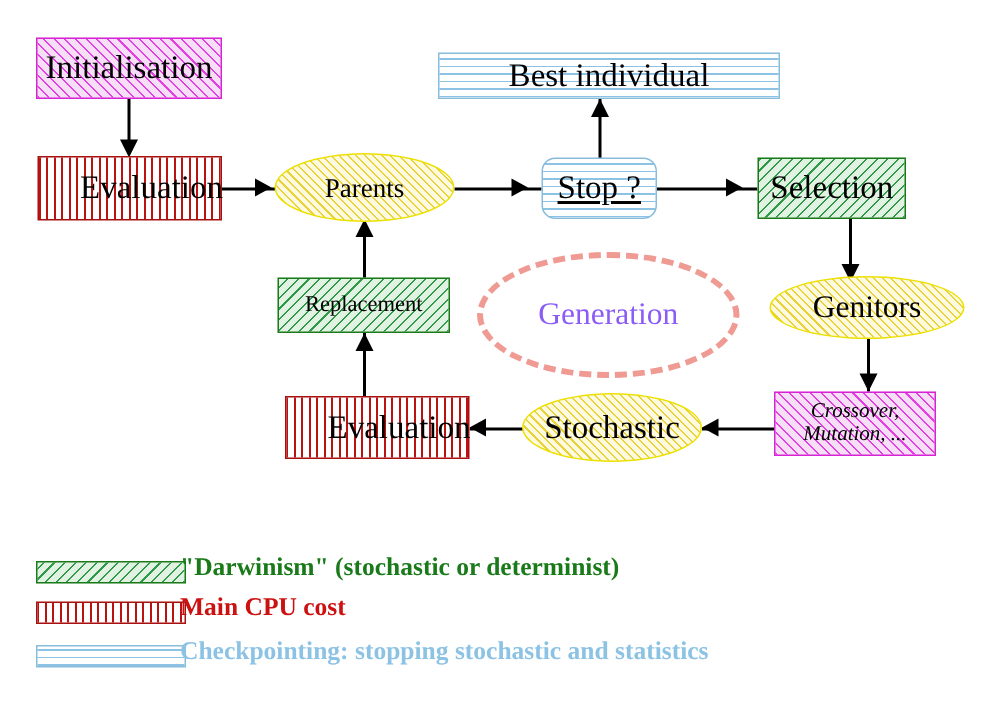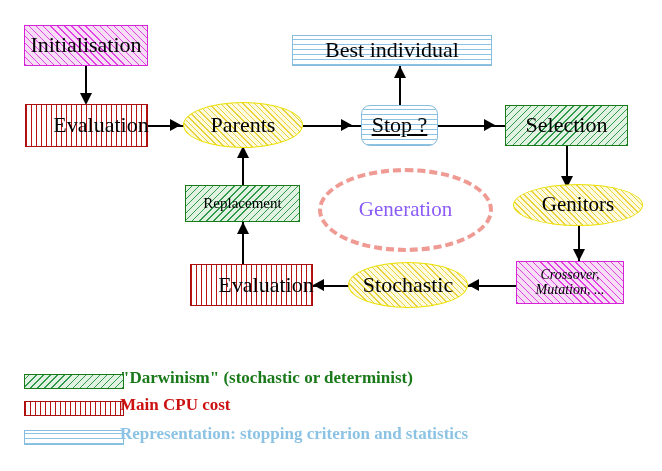--- a/index.html
+++ b/index.html
@@ -134,33 +134,33 @@
   <div class="arw arw-u" style="left:237px;top:146px;"></div>
 
   <div class="node rect fill-magenta" style="left:24px;top:25px;width:124px;height:41px;font-size:22px;">
     <span class="lbl">Initialisation</span>
   </div>
 
   <div class="node rect fill-red" style="left:25px;top:104px;width:123px;height:43px;font-size:22px;">
     <span class="lbl">Evaluation</span>
   </div>
 
-  <div class="node ellipse fill-yellow" style="left:183px;top:102px;width:120px;height:46px;font-size:22px;">
+  <div class="node ellipse fill-yellow" style="left:183px;top:102px;width:120px;height:46px;font-size:18px;">
     <span class="lbl">Parents</span>
   </div>
 
-  <div class="node rect fill-blue" style="left:292px;top:35px;width:200px;height:31px;font-size:22px;border-width:1.3px;">
+  <div class="node rect fill-blue" style="left:292px;top:35px;width:228px;height:31px;font-size:22px;border-width:1.3px;">
     <span class="lbl">Best individual</span>
   </div>
 
   <div class="node rounded fill-blue" style="left:361px;top:105px;width:77px;height:41px;font-size:22px;text-decoration:underline;">
     <span class="lbl">Stop ?</span>
   </div>
 
-  <div class="node rect fill-green" style="left:505px;top:105px;width:123px;height:41px;font-size:22px;">
+  <div class="node rect fill-green" style="left:505px;top:105px;width:99px;height:41px;font-size:22px;">
     <span class="lbl">Selection</span>
   </div>
 
   <div class="node ellipse fill-yellow" style="left:513px;top:184px;width:130px;height:42px;font-size:21px;">
     <span class="lbl">Genitors</span>
   </div>
 
   <div class="node rect fill-magenta" style="left:516px;top:261px;width:108px;height:43px;font-size:14px;flex-direction:column;font-style:italic;">
     <span class="lbl">Crossover,</span>
     <span class="lbl">Mutation, ...</span>
@@ -190,18 +190,18 @@
       <div class="lg-txt" style="color:#1a7a1a;">"Darwinism" (stochastic or determinist)</div>
     </div>
 
     <div class="lg-row" style="top:64px;">
       <div class="lg-sw fill-red" style="top:2px;"></div>
       <div class="lg-txt" style="color:#cc1111;">Main CPU cost</div>
     </div>
 
     <div class="lg-row" style="top:93px;">
       <div class="lg-sw fill-blue" style="top:2px;"></div>
-      <div class="lg-txt" style="color:#8cc3e4;">Representation: stopping criterion and statistics</div>
+      <div class="lg-txt" style="color:#8cc3e4;">Checkpointing: stopping stochastic and statistics</div>
     </div>
 
   </div>
 
 </div>
 
 </body></html>

